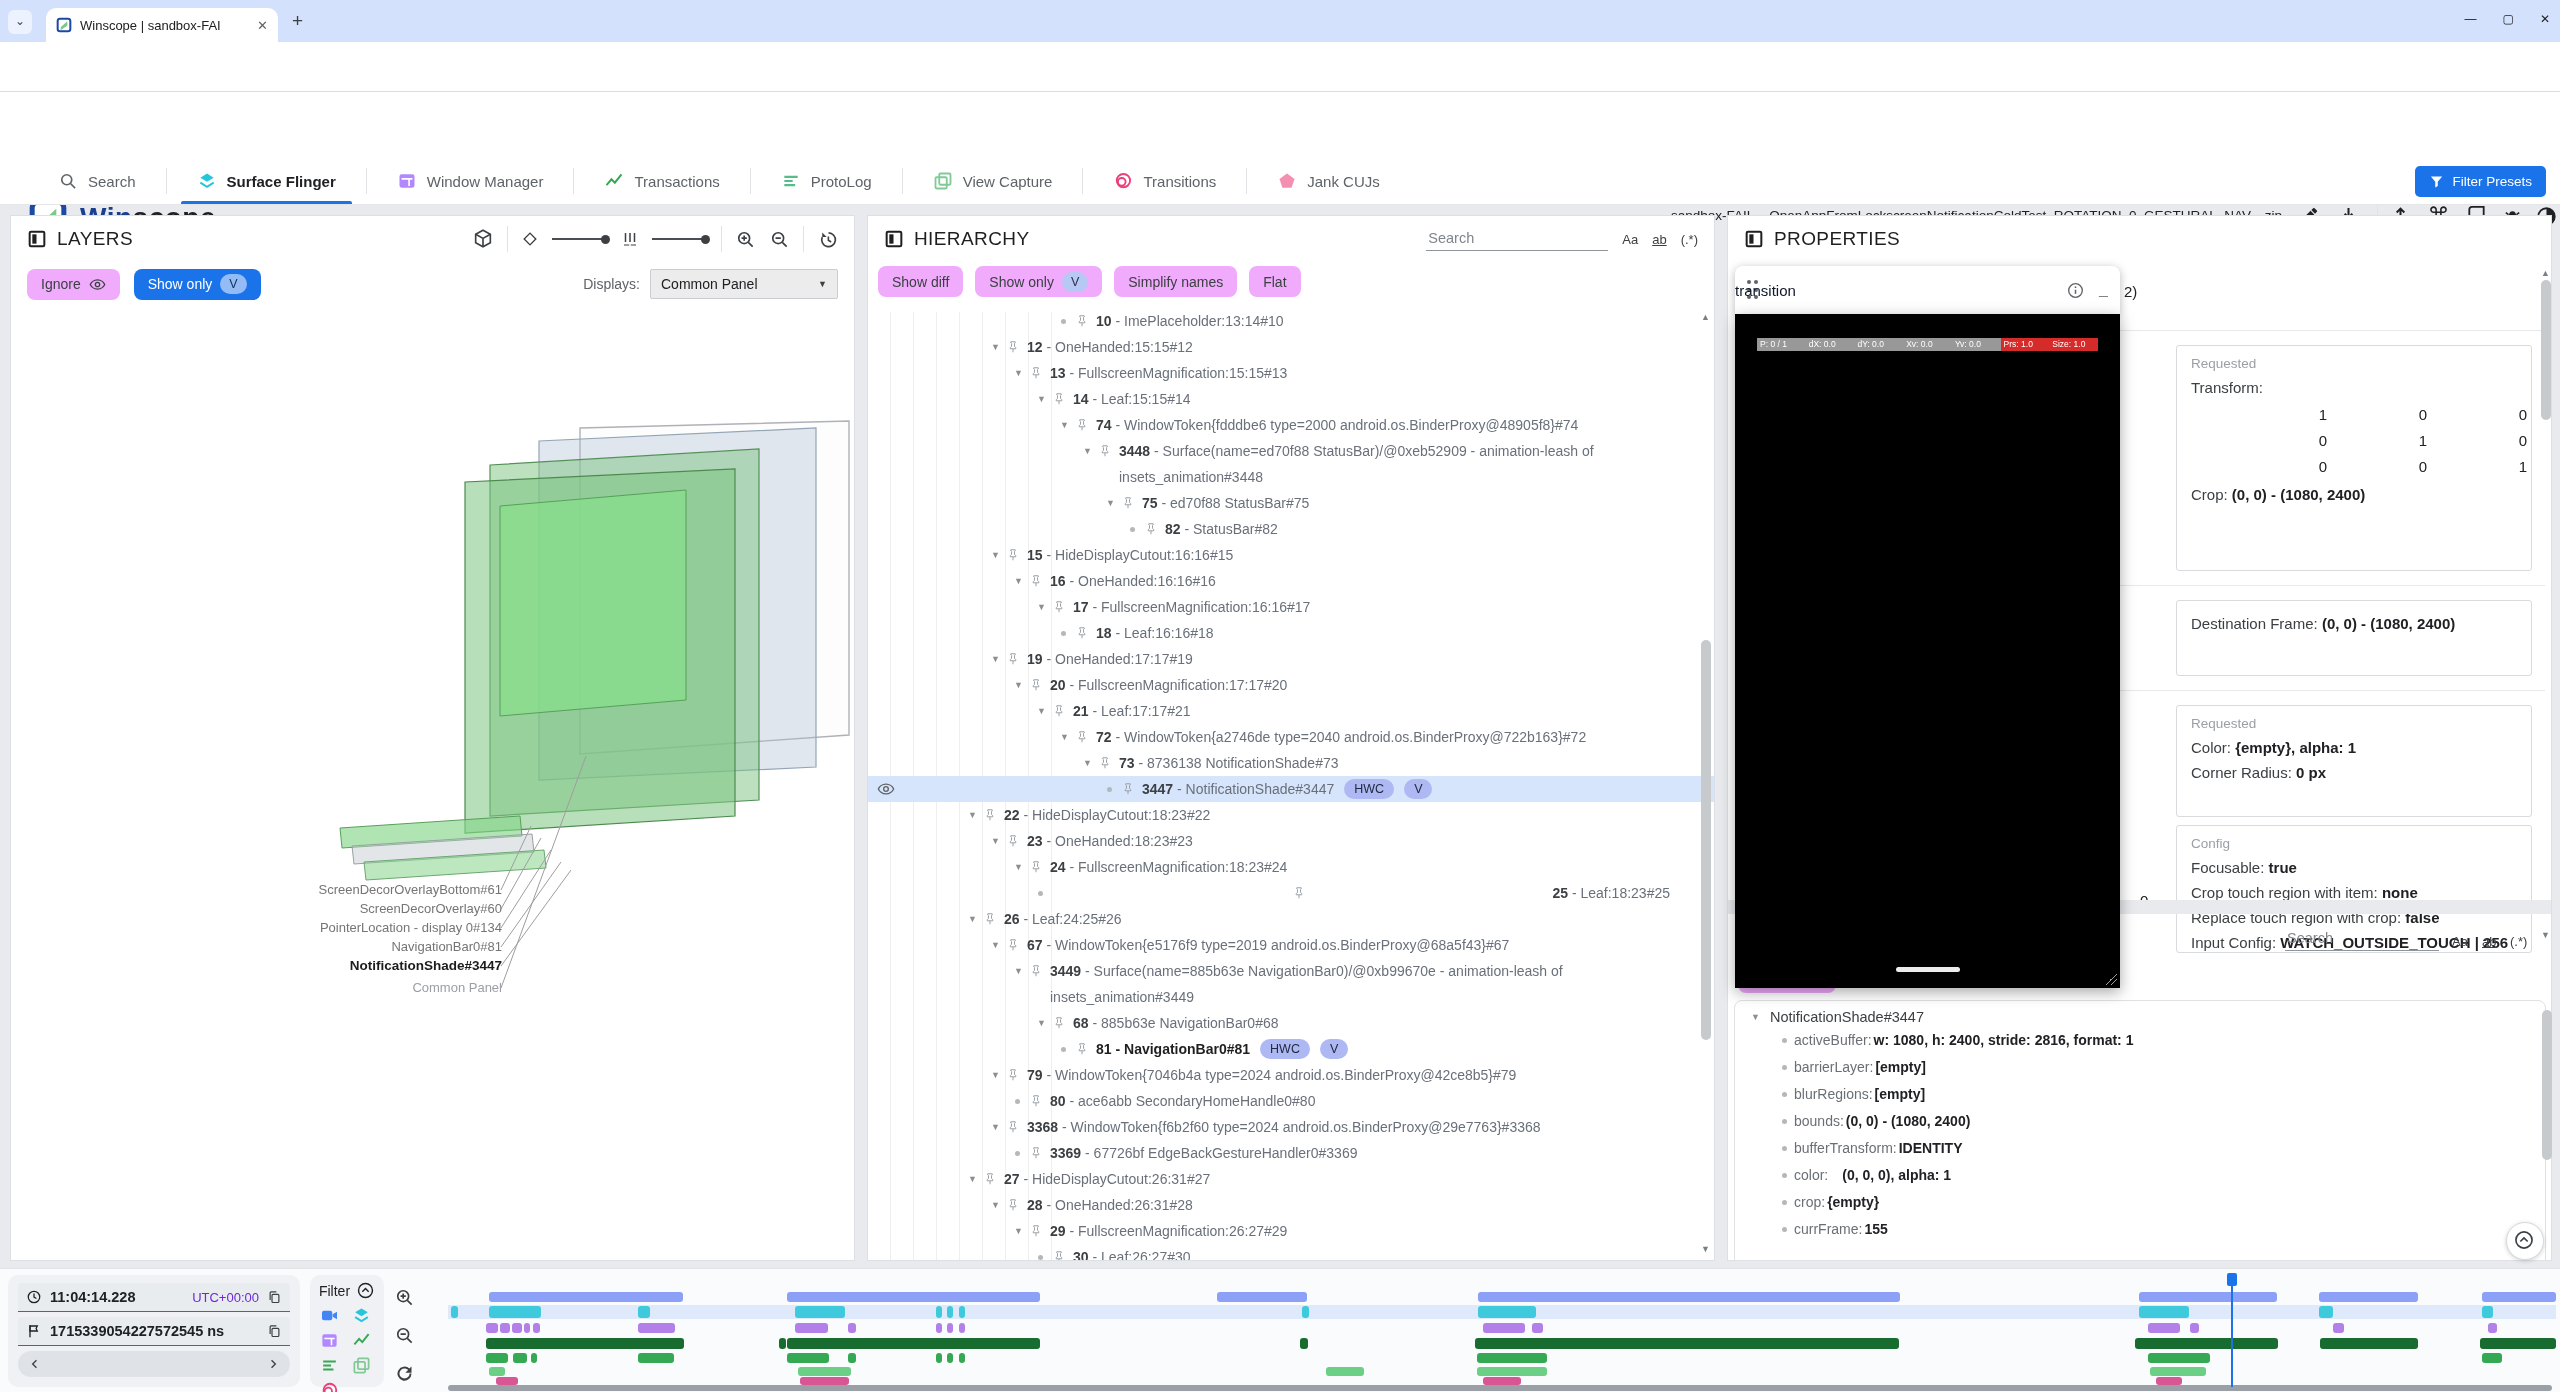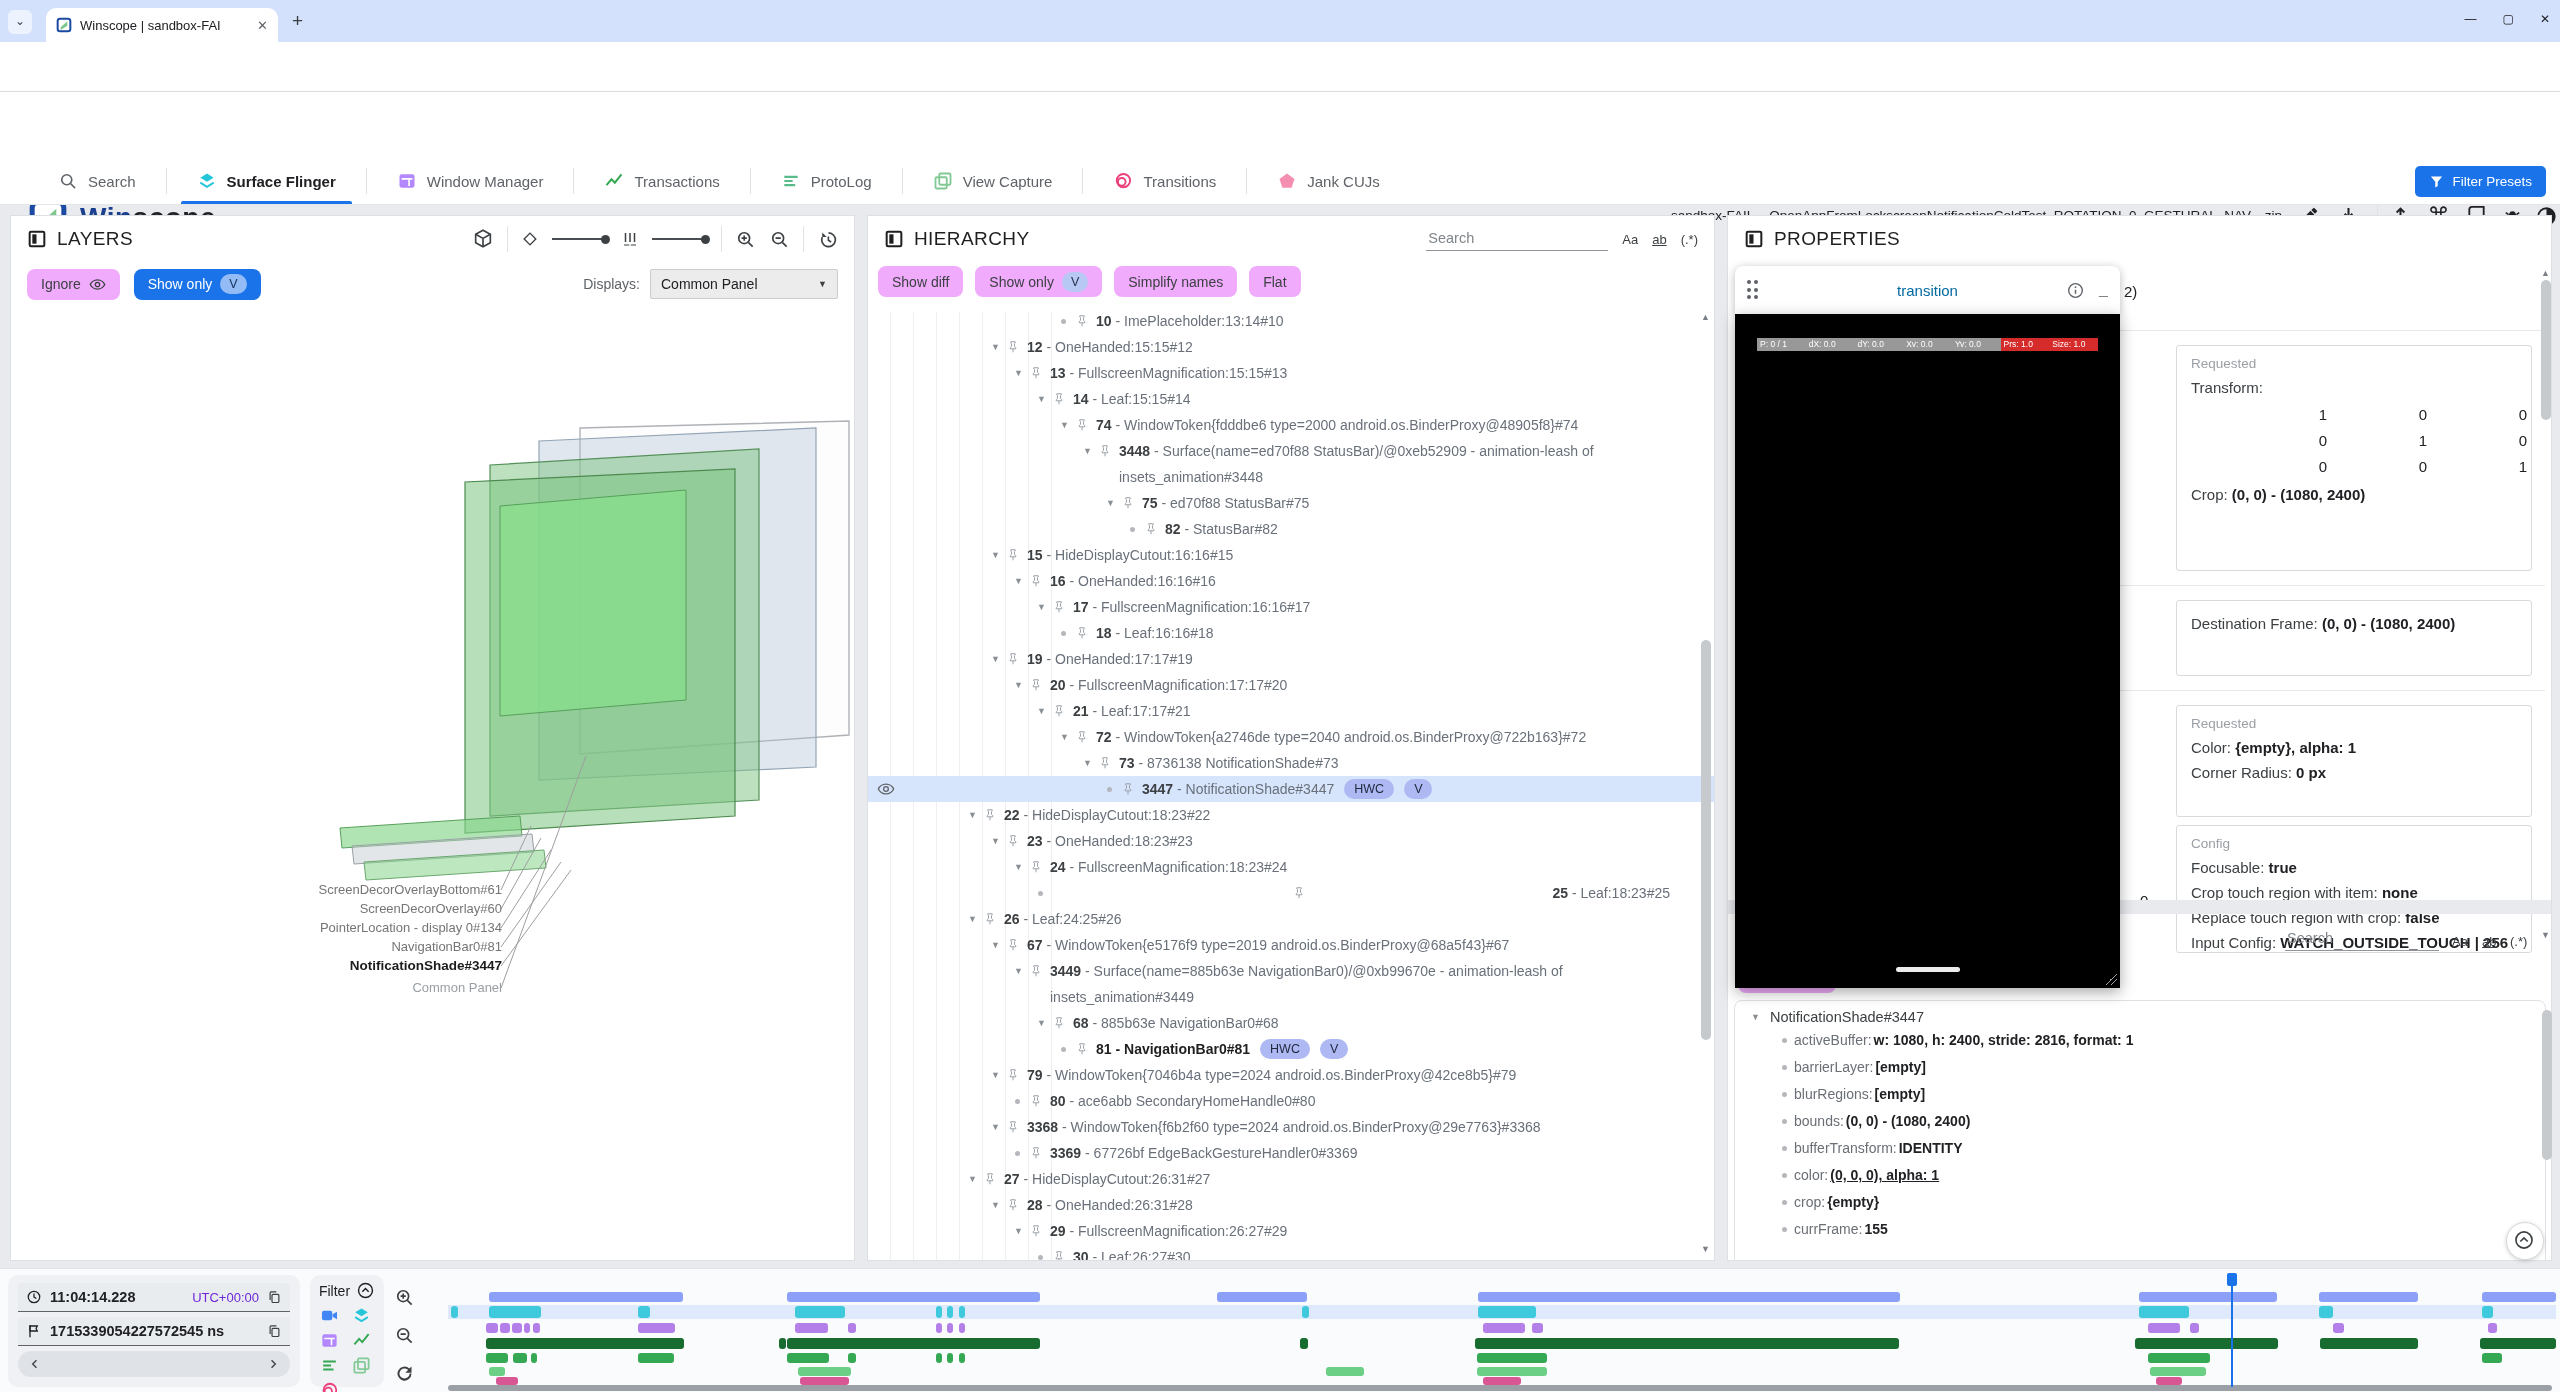--- a/index.html
+++ b/index.html
@@ -91,21 +91,21 @@
   .hr{position:absolute;left:8px;right:8px;height:1px;background:#e8e9eb}
   #matrix{display:grid;grid-template-columns:1fr 1fr 1fr;width:300px;margin:2px 0 2px 36px}
   #matrix span{text-align:right;line-height:26px;color:#202124}
   .prow{display:flex;align-items:flex-start;line-height:27px;font-size:14px;color:#6a6f76}
   .prow .bdot::after{top:11px}
   .prow b{color:#202124}
   
   #ovl{left:1735px;top:266px;width:385px;height:722px;z-index:40}
   #ovlbar{position:absolute;left:0;top:0;right:0;height:48px;background:#fff;border-radius:8px 8px 0 0;
           box-shadow:0 2px 10px rgba(0,0,0,.28);display:flex;align-items:center;padding:0 12px;box-sizing:border-box}
-  #ovlttl{position:absolute;left:0;right:0;text-align:center;font-size:15px;color:#0369a1}
+  #ovlttl{position:absolute;left:0;right:0;text-align:left;font-size:15px;color:#0f172a}
   #dots{width:14px;height:20px;display:grid;grid-template-columns:4px 4px;gap:3px}
   #dots i{width:4px;height:4px;border-radius:50%;background:#5f6368}
   #ovlbody{position:absolute;left:0;top:48px;right:0;bottom:0;background:#000;box-shadow:0 4px 14px rgba(0,0,0,.35)}
   #strip{position:absolute;left:22px;top:24px;right:22px;height:13px;display:flex}
   #strip span{flex:1;font-size:8.5px;line-height:13px;color:#fff;padding-left:3px;white-space:nowrap;overflow:hidden;background:#989898}
   #strip span.alert{background:#d62b2b}
   #homebar{position:absolute;left:50%;bottom:16px;width:64px;height:5px;margin-left:-32px;border-radius:3px;background:#ececec}
   #resz{position:absolute;right:3px;bottom:3px;width:12px;height:12px;
         background:linear-gradient(135deg,transparent 0 50%,#9aa0a6 50% 56%,transparent 56% 72%,#9aa0a6 72% 78%,transparent 78%)}
   
@@ -878,21 +878,21 @@
   <div style="display:flex;align-items:center;gap:6px">
     <span class="arr">▼</span>
     <span style="font-size:14.5px;color:#3c4043;font-weight:500">NotificationShade#3447</span>
   </div>
   <div id="lowerProps" style="margin-top:2px">
       <div class="prow" style="padding-left: 30px;"><span class="bdot"></span>activeBuffer: <b style="margin-left: 2px;">w: 1080, h: 2400, stride: 2816, format: 1</b></div>
       <div class="prow" style="padding-left: 30px;"><span class="bdot"></span>barrierLayer: <b style="margin-left: 2px;">[empty]</b></div>
       <div class="prow" style="padding-left: 30px;"><span class="bdot"></span>blurRegions: <b style="margin-left: 2px;">[empty]</b></div>
       <div class="prow" style="padding-left: 30px;"><span class="bdot"></span>bounds: <b style="margin-left: 2px;">(0, 0) - (1080, 2400)</b></div>
       <div class="prow" style="padding-left: 30px;"><span class="bdot"></span>bufferTransform: <b style="margin-left: 2px;">IDENTITY</b></div>
-      <div class="prow" style="padding-left: 30px;"><span class="bdot"></span>color: <b style="margin-left: 2px; text-decoration: underline;">(0, 0, 0), alpha: 1</b></div>
+      <div class="prow" style="padding-left: 30px;"><span class="bdot"></span>color: <b style="margin-left: 14px;">(0, 0, 0), alpha: 1</b></div>
       <div class="prow" style="padding-left: 30px;"><span class="bdot"></span>crop: <b style="margin-left: 2px;">{empty}</b></div>
       <div class="prow" style="padding-left: 30px;"><span class="bdot"></span>currFrame: <b style="margin-left: 2px;">155</b></div>
     </div>
 </div>
 <div class="sbar" style="left:2542px;top:1010px;height:150px"></div>
 <div class="abs" style="left:2506px;top:1222px;width:36px;height:36px;border-radius:50%;background:#fff;border:1px solid #d7dadd;box-shadow:0 1px 4px rgba(0,0,0,.18)">
   <span class="ic" style="width:22px;height:22px;margin:6px;color:#3c4043"><svg viewBox="0 0 24 24">
         <circle cx="12" cy="12" r="8.8" fill="none" stroke="currentColor" stroke-width="1.8"></circle>
         <path d="M8 13.6l4-4 4 4" fill="none" stroke="currentColor" stroke-width="1.8"></path>
       </svg></span>

